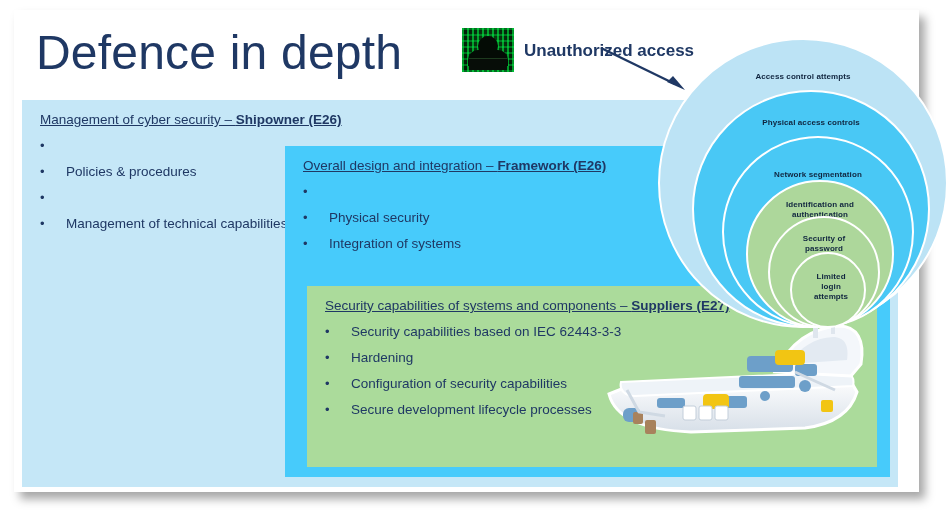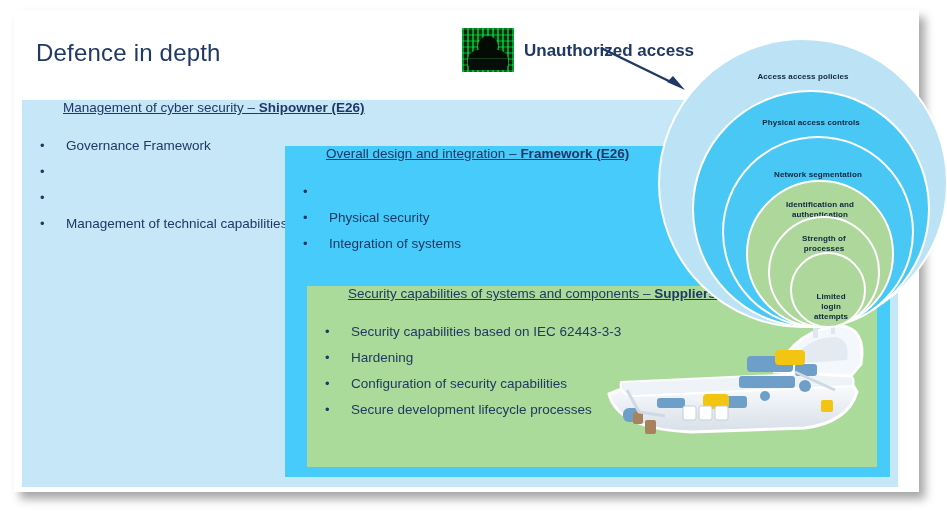--- a/index.html
+++ b/index.html
@@ -3,31 +3,31 @@
 <meta charset="utf-8">
 <style>
   html,body{margin:0;padding:0;background:#ffffff;}
   body{width:947px;height:511px;overflow:hidden;
        font-family:"Liberation Sans","DejaVu Sans",sans-serif;}
 
   #slide{position:absolute;left:14px;top:10px;width:905px;height:482px;
          background:#ffffff;box-shadow:6px 7px 9px rgba(0,0,0,0.35);}
 
   
-  #title{position:absolute;left:22px;top:22px;font-size:24px;line-height:42px;
+  #title{position:absolute;left:22px;top:22px;font-size:48px;line-height:42px;
          color:#1F3864;letter-spacing:0.2px;white-space:nowrap;}
 
   
   .panel{position:absolute;box-sizing:border-box;}
   #panel-shipowner{left:8px;top:90px;width:876px;height:387px;background:#C5E7F7;}
   #panel-shipyard {left:271px;top:136px;width:605px;height:331px;background:#47CBFB;}
   #panel-suppliers{left:293px;top:276px;width:570px;height:181px;background:#ABDB9B;}
 
-  .phead{position:absolute;left:18px;top:0;font-size:13.5px;color:#1F3864;
-         white-space:nowrap;text-decoration:underline;margin-left:23px;}
+  .phead{position:absolute;left:18px;top:12px;font-size:13.5px;color:#1F3864;
+         white-space:nowrap;text-decoration:underline;}
   .phead b{font-weight:bold;}
   .plist{position:absolute;left:18px;top:36px;}
   .pitem{display:flex;align-items:flex-start;margin-bottom:7px;}
   .bullet{color:#1F3864;font-size:13px;width:26px;flex:none;line-height:19px;}
   .ptext{color:#1F3864;font-size:13.5px;line-height:19px;white-space:nowrap;}
 
   
   #hacker-wrap{position:absolute;left:448px;top:18px;}
   #hacker-img{position:absolute;left:0;top:0;width:52px;height:44px;overflow:hidden;
               background:#000;}
@@ -62,24 +62,24 @@
 
   <div id="title">Defence in depth</div>
 
   <div class="panel" id="panel-shipowner">
     <div class="phead">
       <span>Management of cyber security – </span><b>Shipowner (E26)</b>
     </div>
     <div class="plist">
       <div class="pitem">
         <span class="bullet">•</span>
-        <span class="ptext">Governance Framework</span>
-      </div>
-      <div class="pitem">
-        <span class="bullet">•</span>
+      </div>
+      <div class="pitem">
+        <span class="bullet">•</span>
+        <span class="ptext">Policies &amp; procedures</span>
       </div>
       <div class="pitem">
         <span class="bullet">•</span>
       </div>
       <div class="pitem">
         <span class="bullet">•</span>
         <span class="ptext">Management of technical capabilities</span>
       </div>
     </div>
   </div>
@@ -165,36 +165,36 @@
       <rect x="34" y="92" width="10" height="12" rx="2"></rect>
     </g>
     <g stroke="#cfd9e3" stroke-width="3" fill="none">
       <path d="M28 70 L40 92 L66 96"></path>
       <path d="M196 52 L218 62 L236 70"></path>
     </g>
   </svg>
 
   <div id="rings">
     <div class="ring" style="left:8px;top:20px;width:290px;height:290px;background:#BCE3F5;">
-      <div class="rlabel" style="top:32px;">Access access policies</div>
+      <div class="rlabel" style="top:32px;">Access control attempts</div>
     </div>
     <div class="ring" style="left:42px;top:72px;width:238px;height:238px;background:#49C8F5;">
       <div class="rlabel" style="top:26px;">Physical access controls</div>
     </div>
     <div class="ring" style="left:72px;top:118px;width:192px;height:192px;background:#49C8F5;">
       <div class="rlabel" style="top:32px;">Network segmentation</div>
     </div>
     <div class="ring" style="left:96px;top:162px;width:148px;height:148px;background:#ADD79B;">
       <div class="rlabel" style="top:18px;padding:0 24px;width:auto;">Identification and authentication</div>
     </div>
     <div class="ring" style="left:118px;top:198px;width:112px;height:112px;background:#ADD79B;">
-      <div class="rlabel" style="top:16px;padding:0 22px;width:auto;">Strength of processes</div>
+      <div class="rlabel" style="top:16px;padding:0 22px;width:auto;">Security of password</div>
     </div>
     <div class="ring" style="left:140px;top:234px;width:76px;height:76px;background:#ADD79B;">
-      <div class="rlabel" style="top:18px;padding:0 22px;width:auto;margin-top:20px;">Limited login attempts</div>
+      <div class="rlabel" style="top:18px;padding:0 22px;width:auto;">Limited login attempts</div>
     </div>
   </div>
 
   <div id="hacker-wrap">
     <div id="hacker-img">
       <div class="mtx"></div>
         <div class="figure"></div>
         <div class="body"></div>
         <div class="laptop"></div>
     </div>

